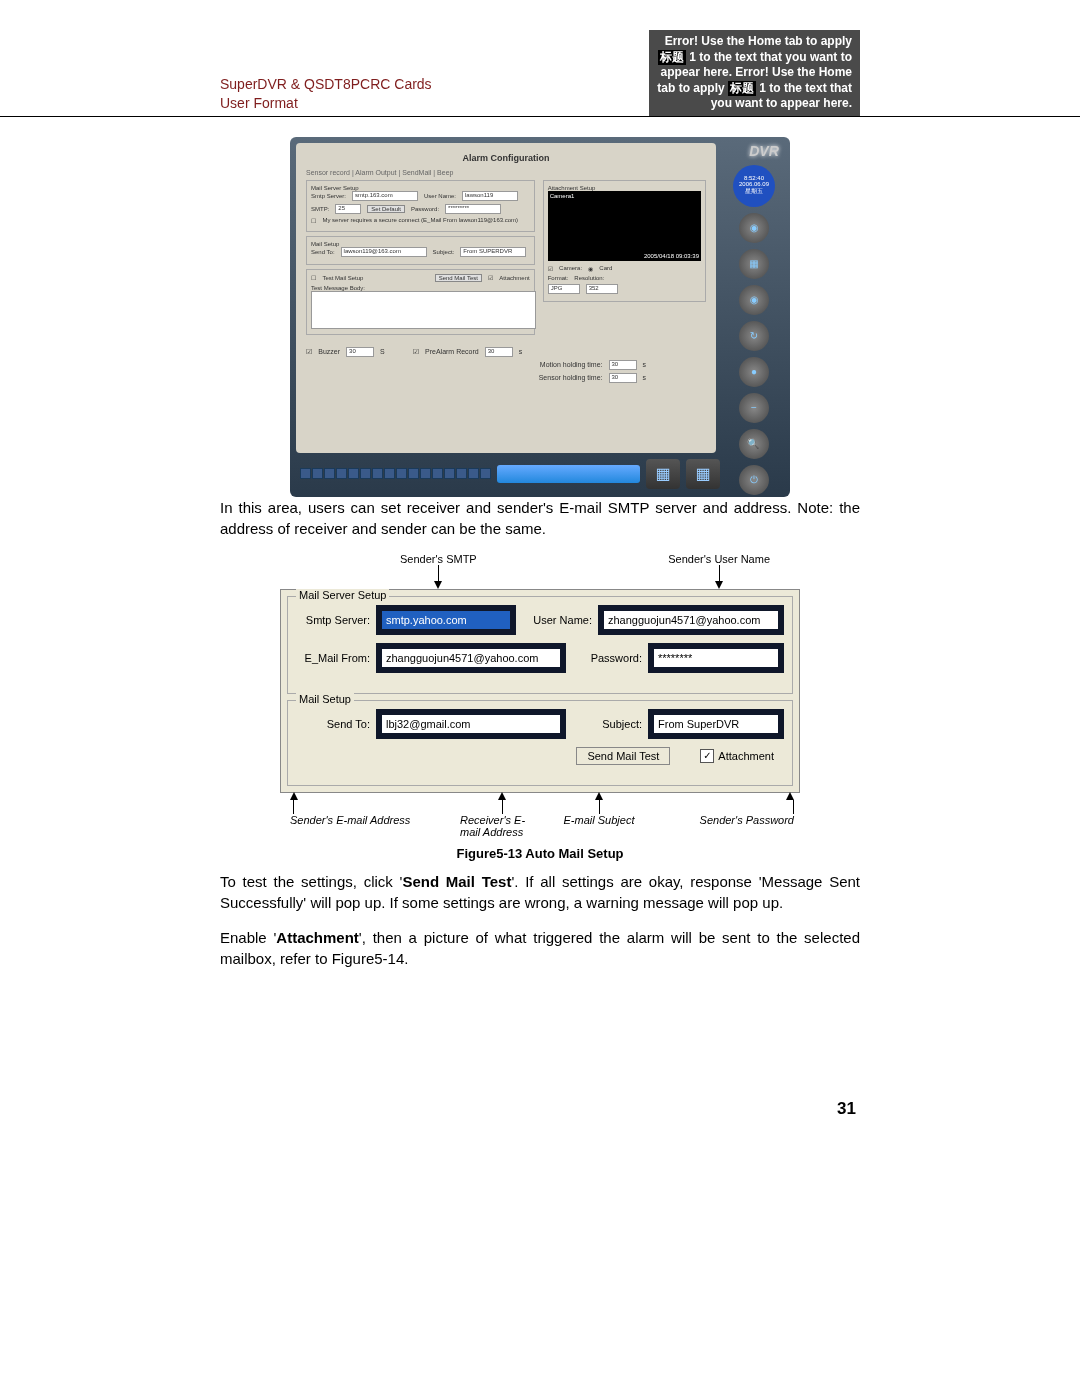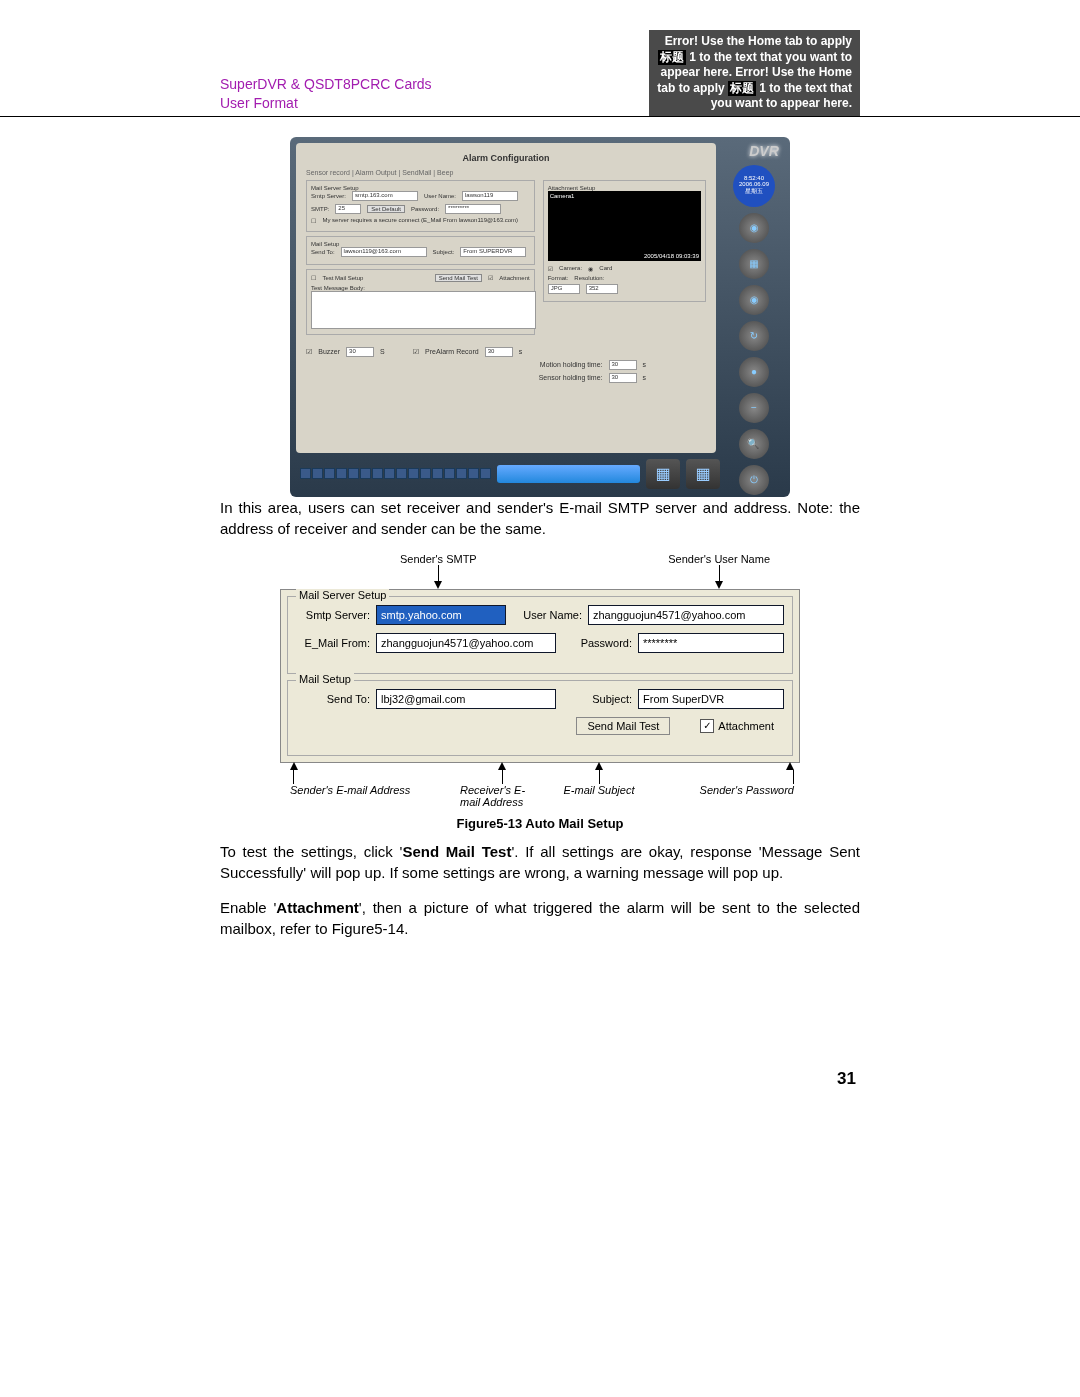--- a/index.html
+++ b/index.html
@@ -16,21 +16,21 @@
 }
 .header {
   display: flex;
   justify-content: space-between;
   align-items: flex-end;
   border-bottom: 1px solid #000;
   padding: 0 220px 2px 220px;
 }
 .header-left {
   font-size: 14px;
-  color: #a21caf;
+  color: #7f1d1d;
   line-height: 1.4;
 }
 .header-right {
   background: #4a4a4a;
   color: #fff;
   font-size: 12px;
   text-align: right;
   padding: 4px 8px;
   font-weight: bold;
   line-height: 1.3;
@@ -241,21 +241,21 @@
 }
 .mail-row {
   display: flex;
   align-items: center;
   gap: 6px;
   margin-bottom: 8px;
 }
 .mail-row .lbl { width: 74px; text-align: right; font-size: 11px; }
 .mail-row .lbl2 { width: 70px; text-align: right; font-size: 11px; }
 .mail-input {
-  border: 1px solid #0f172a;
+  border: 6px solid #0f172a;
   background: #fff;
   height: 18px;
   padding: 0 4px;
   font-size: 11px;
   display: inline-flex;
   align-items: center;
   flex: 1;
 }
 .mail-input.hl {
   background: #2060c0;

